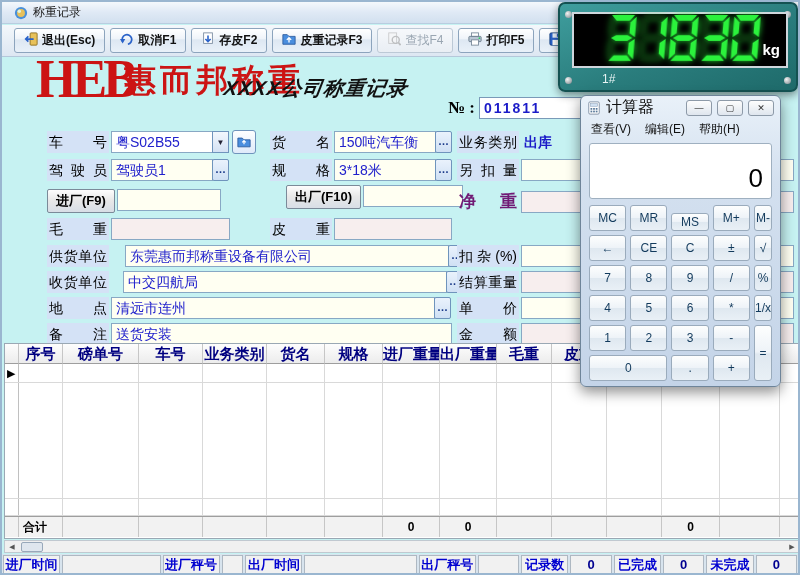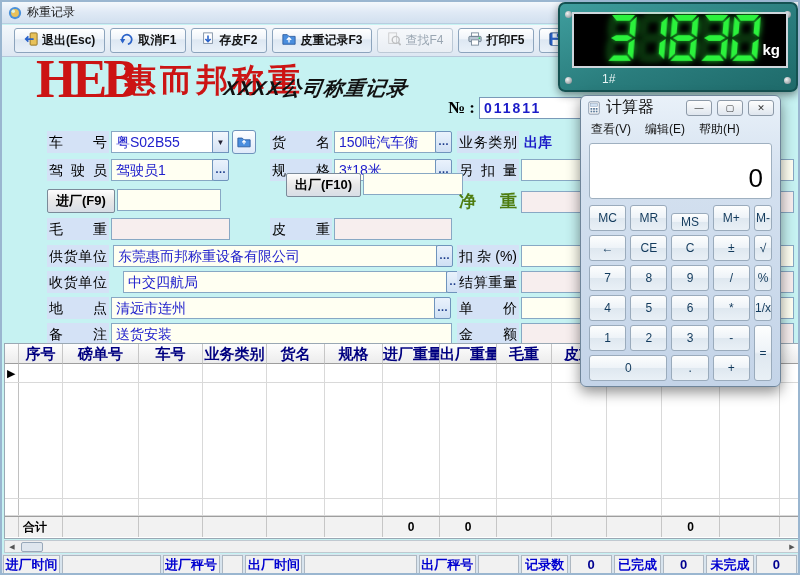--- a/index.html
+++ b/index.html
@@ -2,21 +2,21 @@
 <html><head>
 <meta charset="utf-8">
 <style>
   * { margin:0; padding:0; box-sizing:border-box; font-family:"Liberation Sans", sans-serif; }
   html,body { width:800px; height:575px; overflow:hidden; background:#9ab6d0;}
   #win { position:absolute; left:0; top:0; width:800px; height:575px;
          border:2px solid #9ab6d0; background:#c6f2f2; overflow:hidden;}
   
   .titlebar { position:absolute; left:0; top:0; width:100%; height:22px;
     background:linear-gradient(#f4f8fc,#dfe9f5 50%,#d2e0ef);
-    display:flex; align-items:center; padding-left:6px; gap:5px;
+    display:flex; align-items:center; padding-left:12px; gap:5px;
     border-bottom:1px solid #b9cde0; }
   .titlebar .ttl { font-size:12px; color:#1a1a1a; }
   
   .toolbar { position:absolute; left:0; top:23px; width:100%; height:32px;
     background:linear-gradient(#f3f7fb,#dde7f2); display:flex; align-items:center;
     gap:5px; padding-left:12px; border-bottom:1px solid #b5c8da;}
   .tbtn { height:25px; display:flex; align-items:center; gap:4px; padding:0 9px;
     background:linear-gradient(#ffffff,#eef3f9 45%,#dde7f2 46%,#e9f1f9);
     border:1px solid #8ca4bd; border-radius:3px; font-size:12px; font-weight:bold;
     color:#111; cursor:default;}
@@ -50,21 +50,21 @@
     font-size:11px; text-align:center; line-height:18px; margin-left:-1px;}
   .combo-arrow { width:17px; height:22px; background:linear-gradient(#f2f7fd,#d4e2f4);
     border:1px solid #6f94bc; text-align:center; font-size:8px; line-height:22px;
     color:#223; margin-left:-1px;}
   .mini-btn { width:24px; height:24px; margin-left:3px; margin-top:-1px;
     background:linear-gradient(#fdfeff,#dfeafa); border:1px solid #6f94bc; border-radius:3px;
     display:flex; align-items:center; justify-content:center;}
   .wbtn { height:24px; padding:0 8px; background:linear-gradient(#fdfdfd,#e8e8e8 48%,#d8dee6);
     border:1px solid #7b8a99; border-radius:2px; font-size:13px; font-weight:bold;
     line-height:22px; color:#000;}
-  .biglabel { font-size:17px; font-weight:bold; color:#4d7c0f; width:62px; line-height:22px;
+  .biglabel { font-size:17px; font-weight:bold; color:#701a75; width:62px; line-height:22px;
     text-align:justify; text-align-last:justify; padding:0 2px;}
   .bizval { font-size:14px; font-weight:bold; color:#1b1bc8; line-height:22px; padding-left:5px;}
   
   .grid { position:absolute; left:2px; top:341px; width:796px; height:196px; background:#fff;
     border:1px solid #9aa8b4; overflow:hidden;}
   .ghead { display:flex; height:20px; }
   .ghead .hc { flex:none; background:linear-gradient(#fdfdfd,#ececec);
     border-right:1px solid #c6c6c6; border-bottom:1px solid #9e9e9e; color:#000080;
     font-weight:bold; font-size:15px; text-align:center; line-height:19px; overflow:hidden;
     white-space:nowrap;}
@@ -234,41 +234,41 @@
     </div>
     <div class="frow" style="left:455px; top:102px;">
       <div class="flabel">另扣量</div>
       <div class="fld" style="width:273px; margin-left:2px;"></div>
     </div>
 
     <div class="frow" style="left:45px; top:132px;">
       <div class="wbtn">进厂(F9)</div>
       <div class="fld" style="width:104px; margin-left:2px;"></div>
     </div>
-    <div class="frow" style="left:268px; top:116px;padding-left:16px;">
+    <div class="frow" style="left:268px; top:128px;padding-left:16px;">
       <div class="wbtn">出厂(F10)</div>
       <div class="fld" style="width:100px; margin-left:2px;"></div>
     </div>
     <div class="frow" style="left:455px; top:134px;">
       <div class="biglabel">净重</div>
       <div class="fld pink" style="width:273px; margin-left:2px;"></div>
     </div>
 
     <div class="frow" style="left:45px; top:161px;">
       <div class="flabel">毛重</div>
       <div class="fld pink" style="width:119px; margin-left:2px;"></div>
     </div>
     <div class="frow" style="left:268px; top:161px;">
       <div class="flabel">皮重</div>
       <div class="fld pink" style="width:118px; margin-left:2px;"></div>
     </div>
 
     <div class="frow" style="left:45px; top:188px;">
       <div class="flabel">供货单位</div>
-      <div class="fld" style="width:324px; margin-left:4px;">东莞惠而邦称重设备有限公司</div>
+      <div class="fld" style="width:324px; margin-left:16px;">东莞惠而邦称重设备有限公司</div>
       <div class="dots">…</div>
     </div>
     <div class="frow" style="left:455px; top:188px;">
       <div class="flabel">扣杂(%)</div>
       <div class="fld" style="width:273px; margin-left:2px;"></div>
     </div>
 
     <div class="frow" style="left:45px; top:214px;">
       <div class="flabel">收货单位</div>
       <div class="fld" style="width:324px; margin-left:14px;">中交四航局</div>

